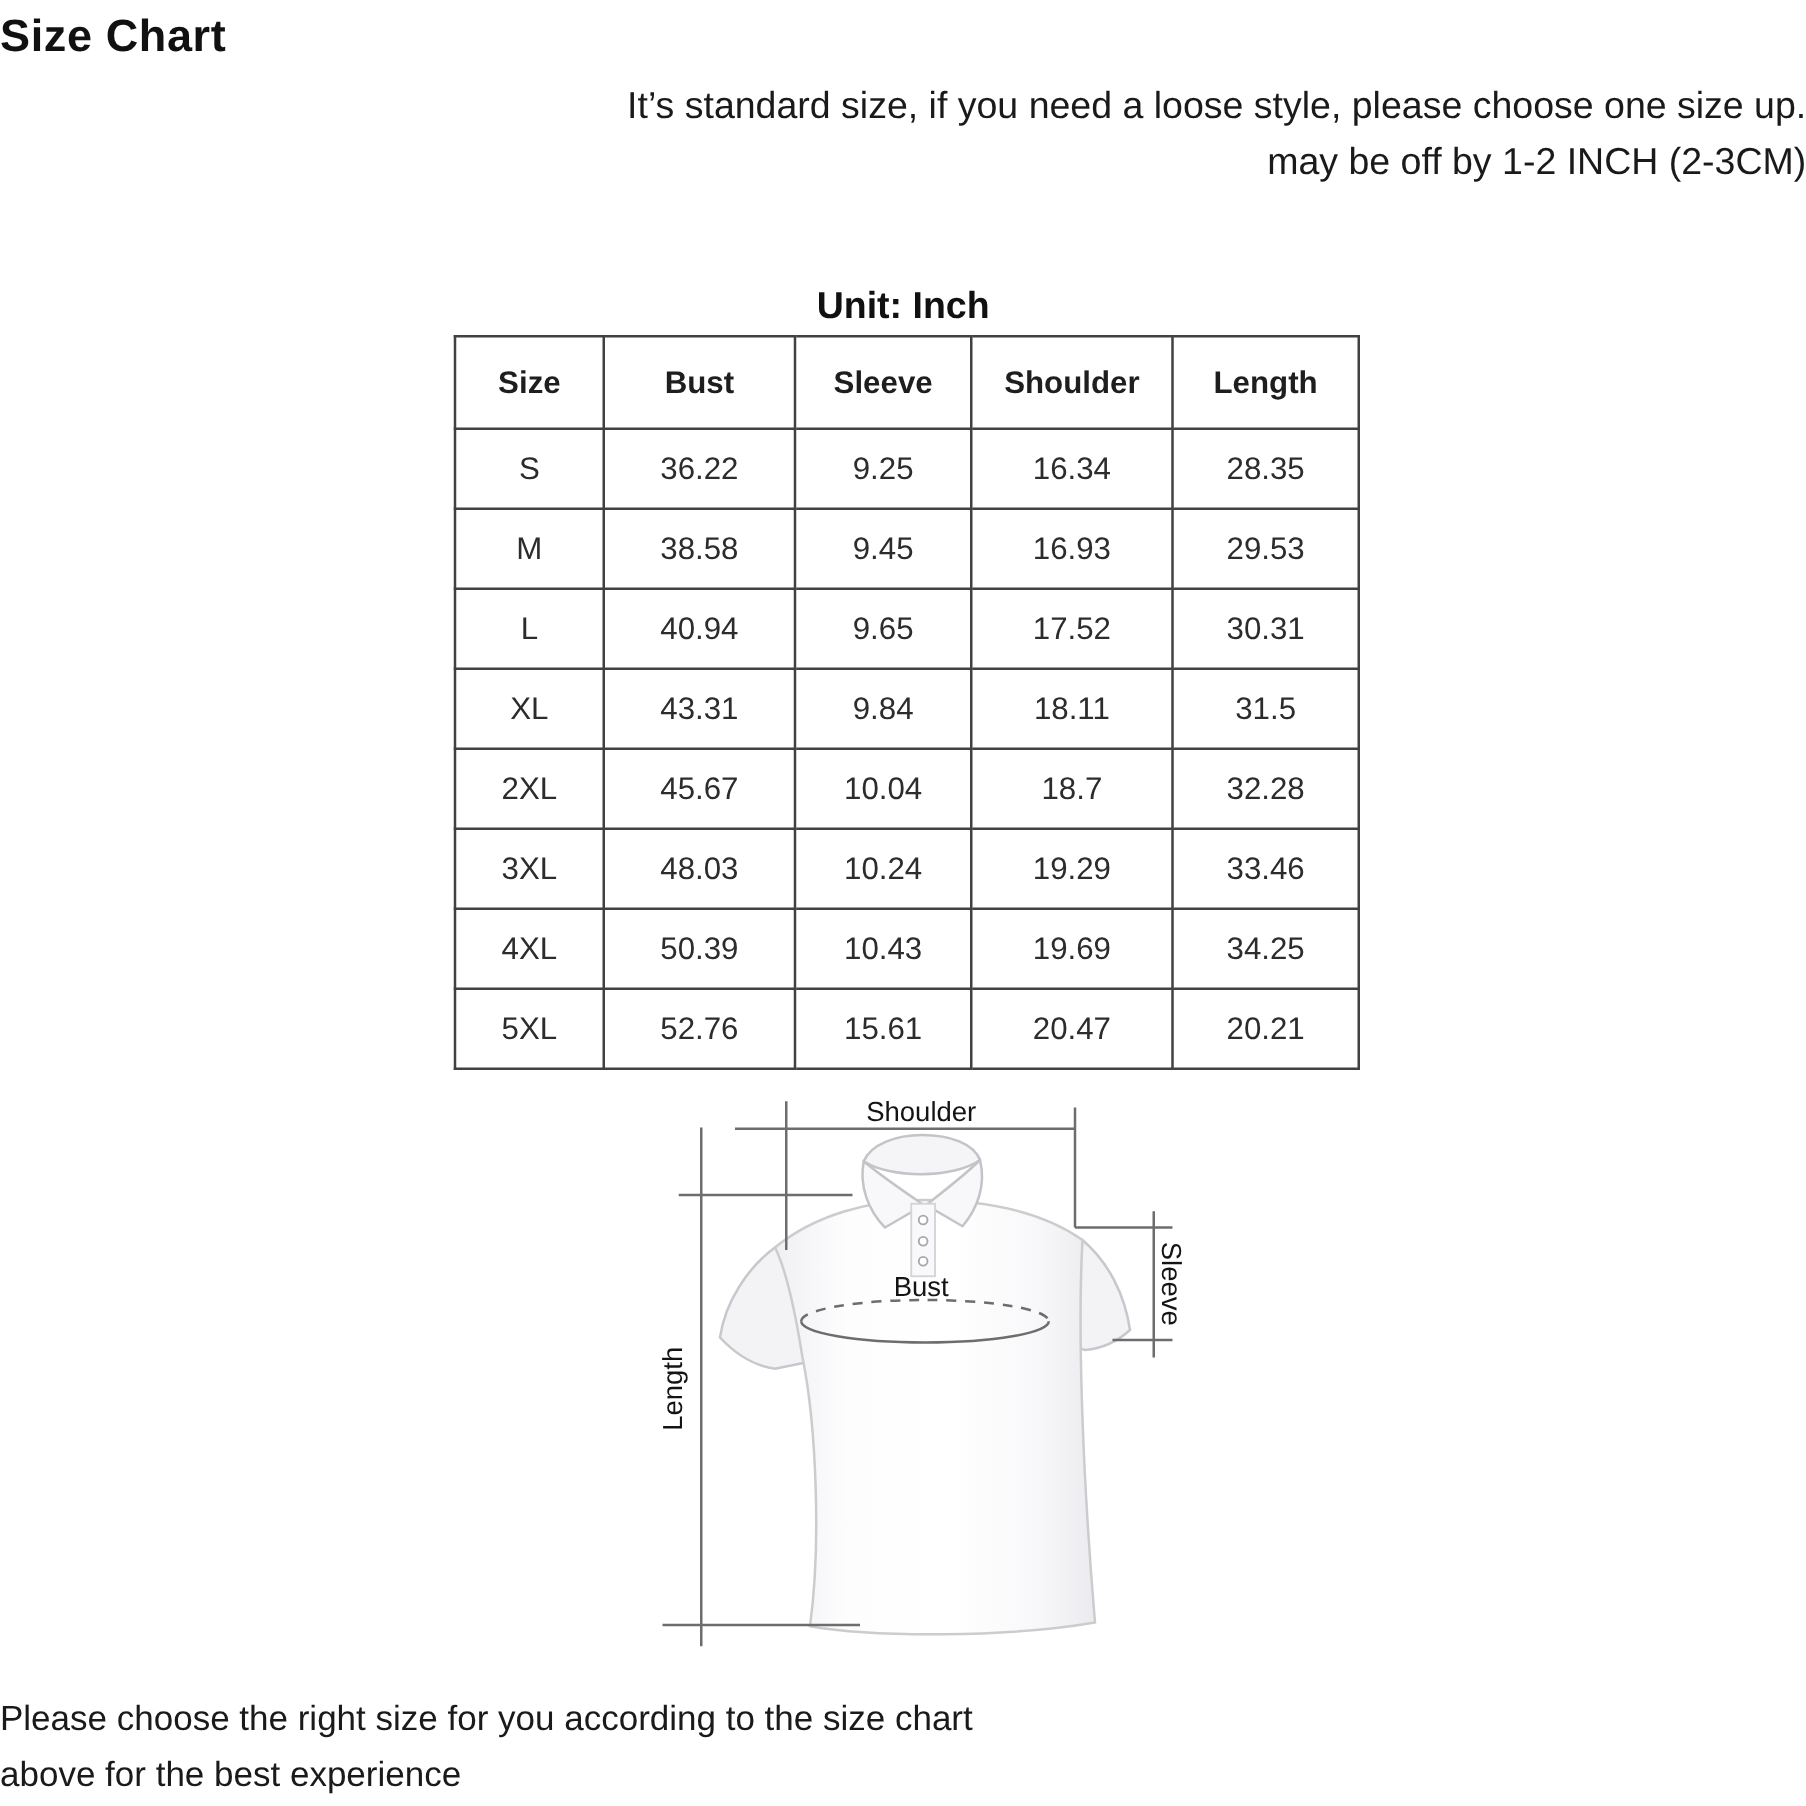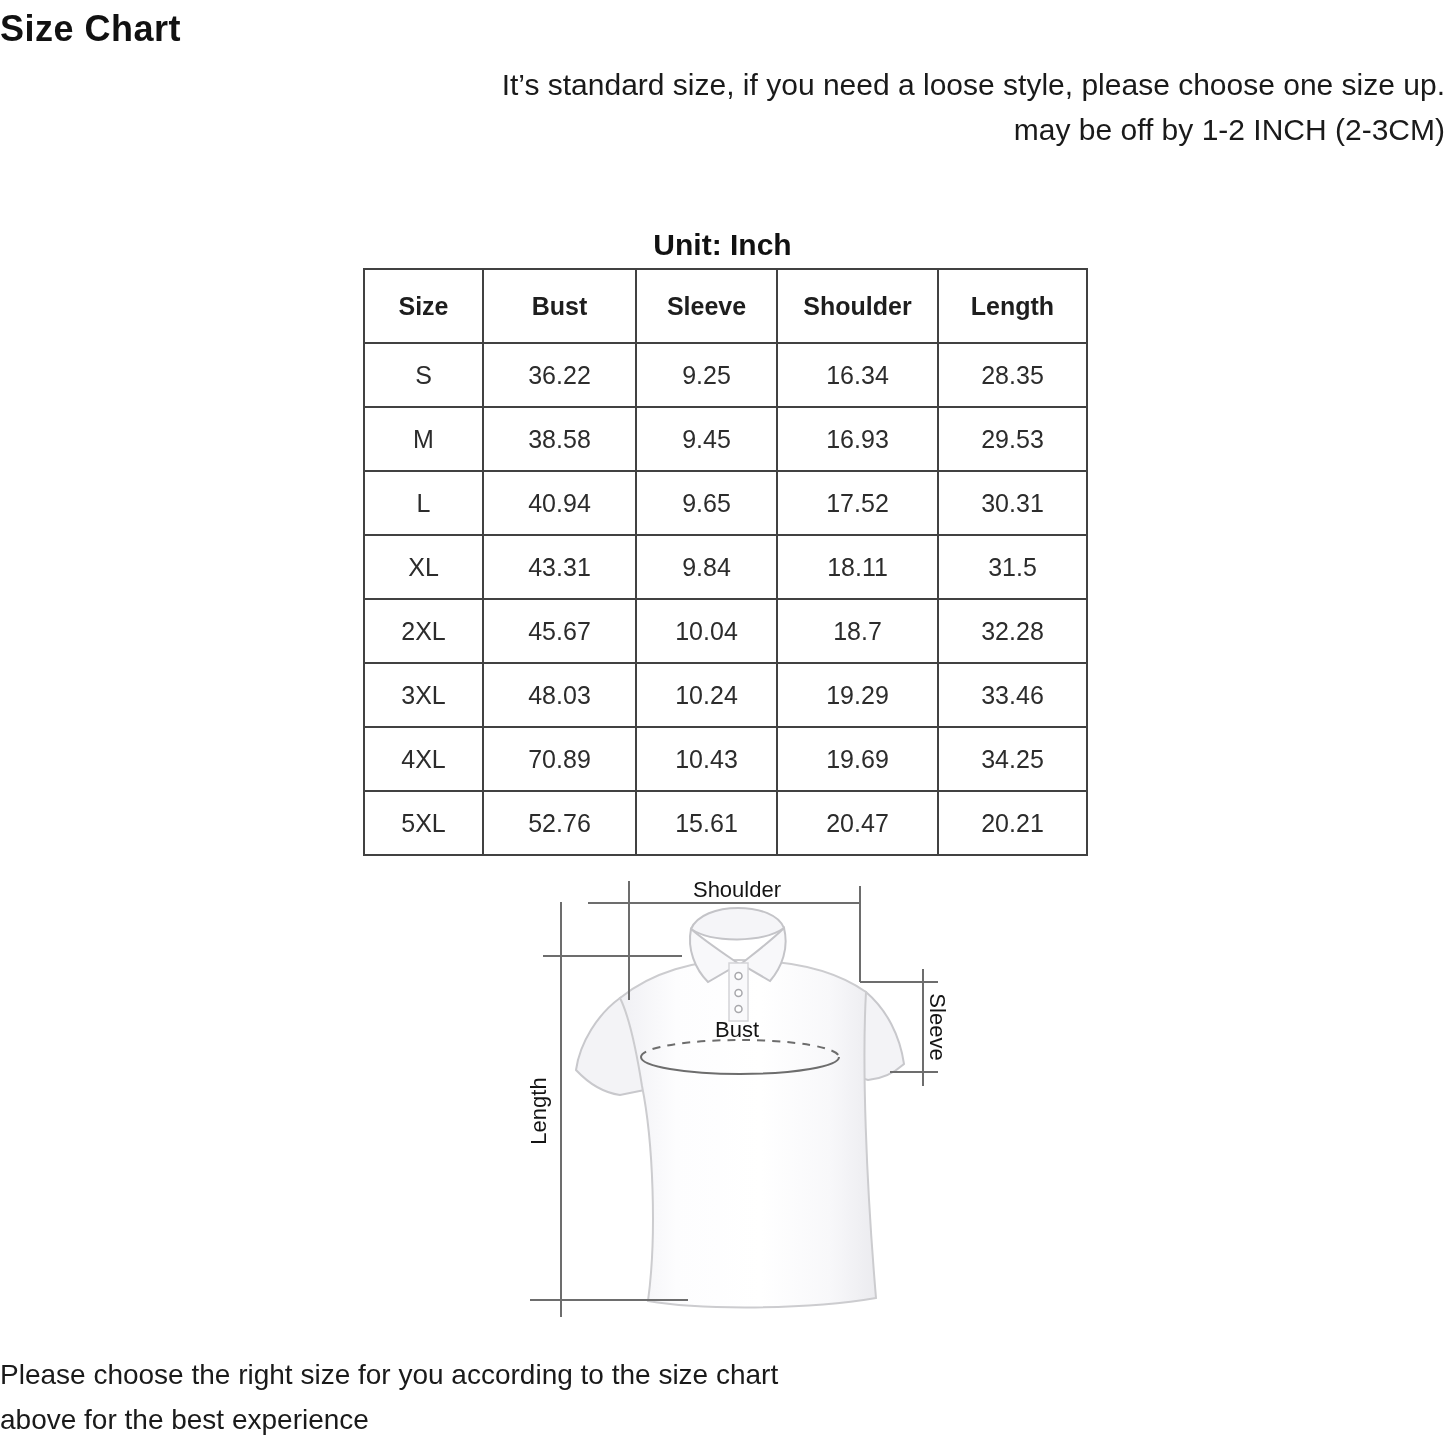--- a/index.html
+++ b/index.html
@@ -107,21 +107,21 @@
         </tr>
         <tr>
           <td>3XL</td>
           <td>48.03</td>
           <td>10.24</td>
           <td>19.29</td>
           <td>33.46</td>
         </tr>
         <tr>
           <td>4XL</td>
-          <td>70.89</td>
+          <td>50.39</td>
           <td>10.43</td>
           <td>19.69</td>
           <td>34.25</td>
         </tr>
         <tr>
           <td>5XL</td>
           <td>52.76</td>
           <td>15.61</td>
           <td>20.47</td>
           <td>20.21</td>

